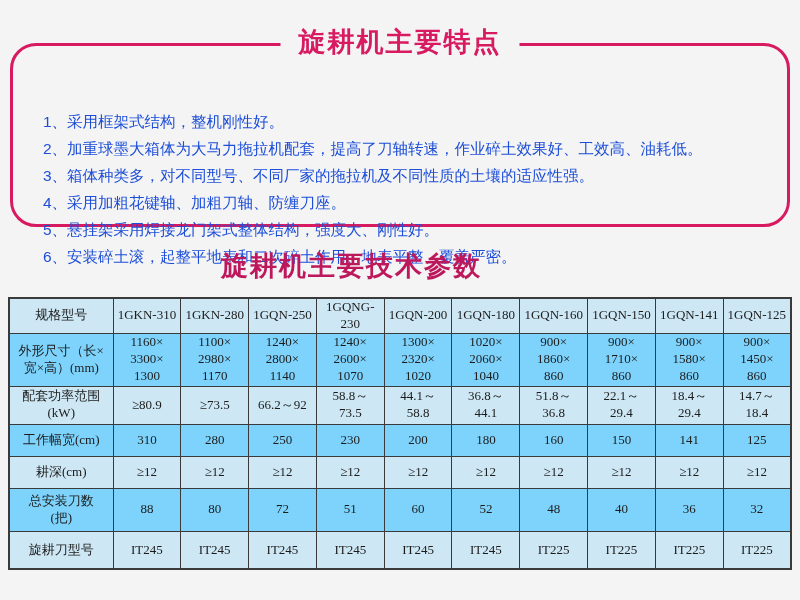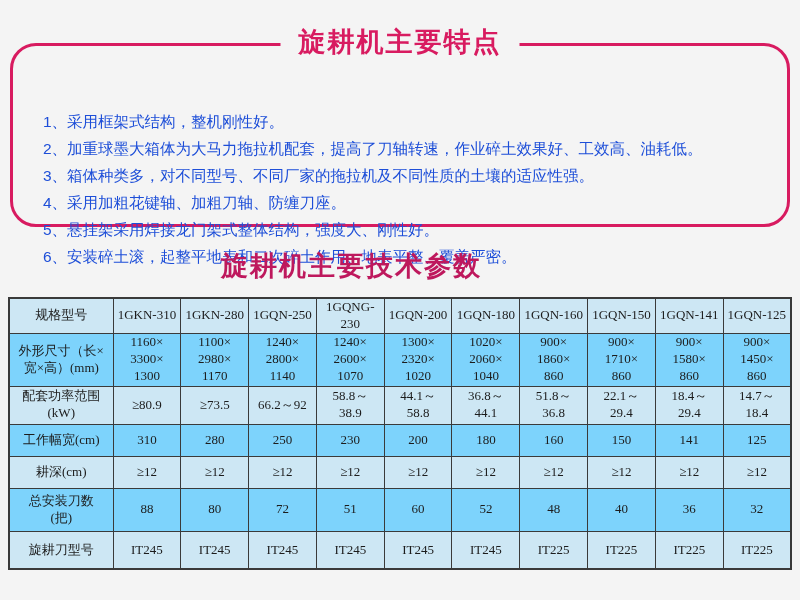--- a/index.html
+++ b/index.html
@@ -227,21 +227,21 @@
             <div>≥80.9</div>
           </td>
           <td>
             <div>≥73.5</div>
           </td>
           <td>
             <div>66.2～92</div>
           </td>
           <td>
             <div>58.8～</div>
-            <div>38.9</div>
+            <div>73.5</div>
           </td>
           <td>
             <div>44.1～</div>
             <div>58.8</div>
           </td>
           <td>
             <div>36.8～</div>
             <div>44.1</div>
           </td>
           <td>

